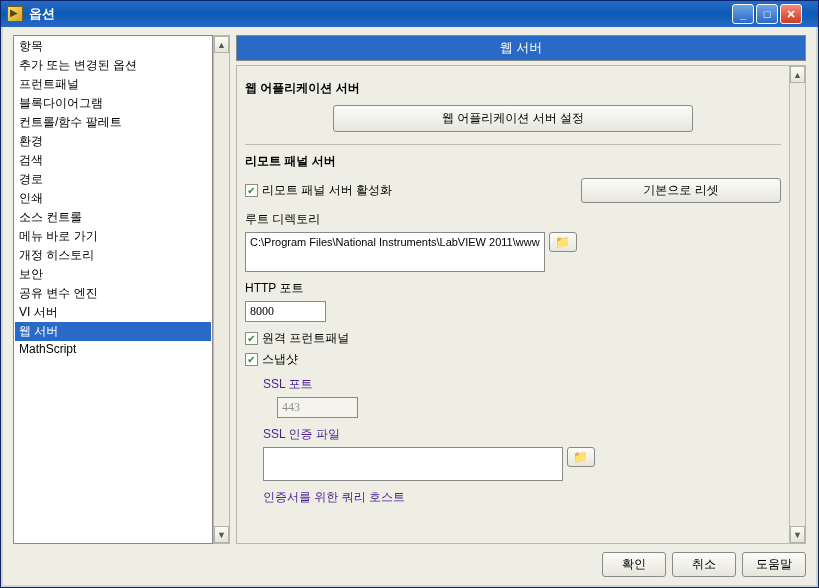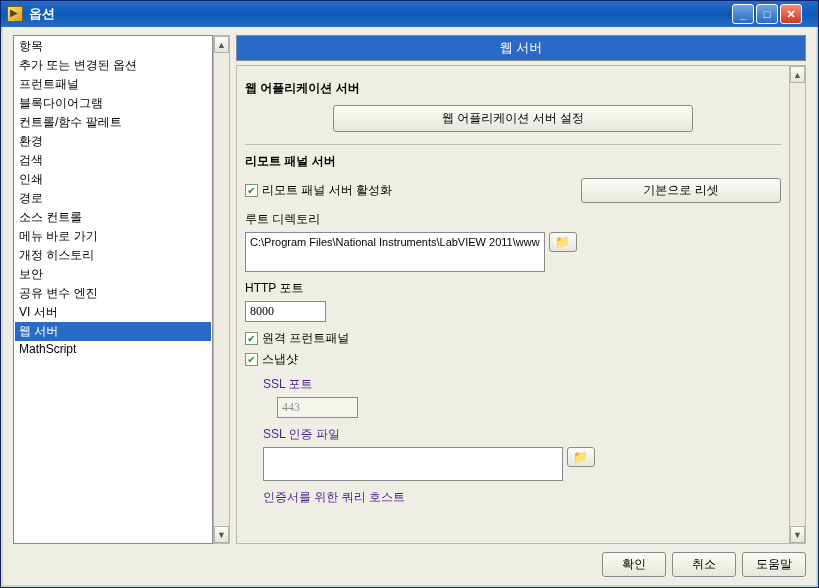--- a/index.html
+++ b/index.html
@@ -275,22 +275,22 @@
     <div class="main-row">
       <div class="sidebar-wrap">
         <div class="listbox" id="sidebar-list">
             <div class="item">항목</div>
             <div class="item">추가 또는 변경된 옵션</div>
             <div class="item">프런트패널</div>
             <div class="item">블록다이어그램</div>
             <div class="item">컨트롤/함수 팔레트</div>
             <div class="item">환경</div>
             <div class="item">검색</div>
+            <div class="item">경로</div>
             <div class="item">인쇄</div>
-            <div class="item">경로</div>
             <div class="item">소스 컨트롤</div>
             <div class="item">메뉴 바로 가기</div>
             <div class="item">개정 히스토리</div>
             <div class="item">보안</div>
             <div class="item">공유 변수 엔진</div>
             <div class="item">VI 서버</div>
             <div class="item selected">웹 서버</div>
             <div class="item">MathScript</div>
           </div>
         <div class="scrollbar-v">

